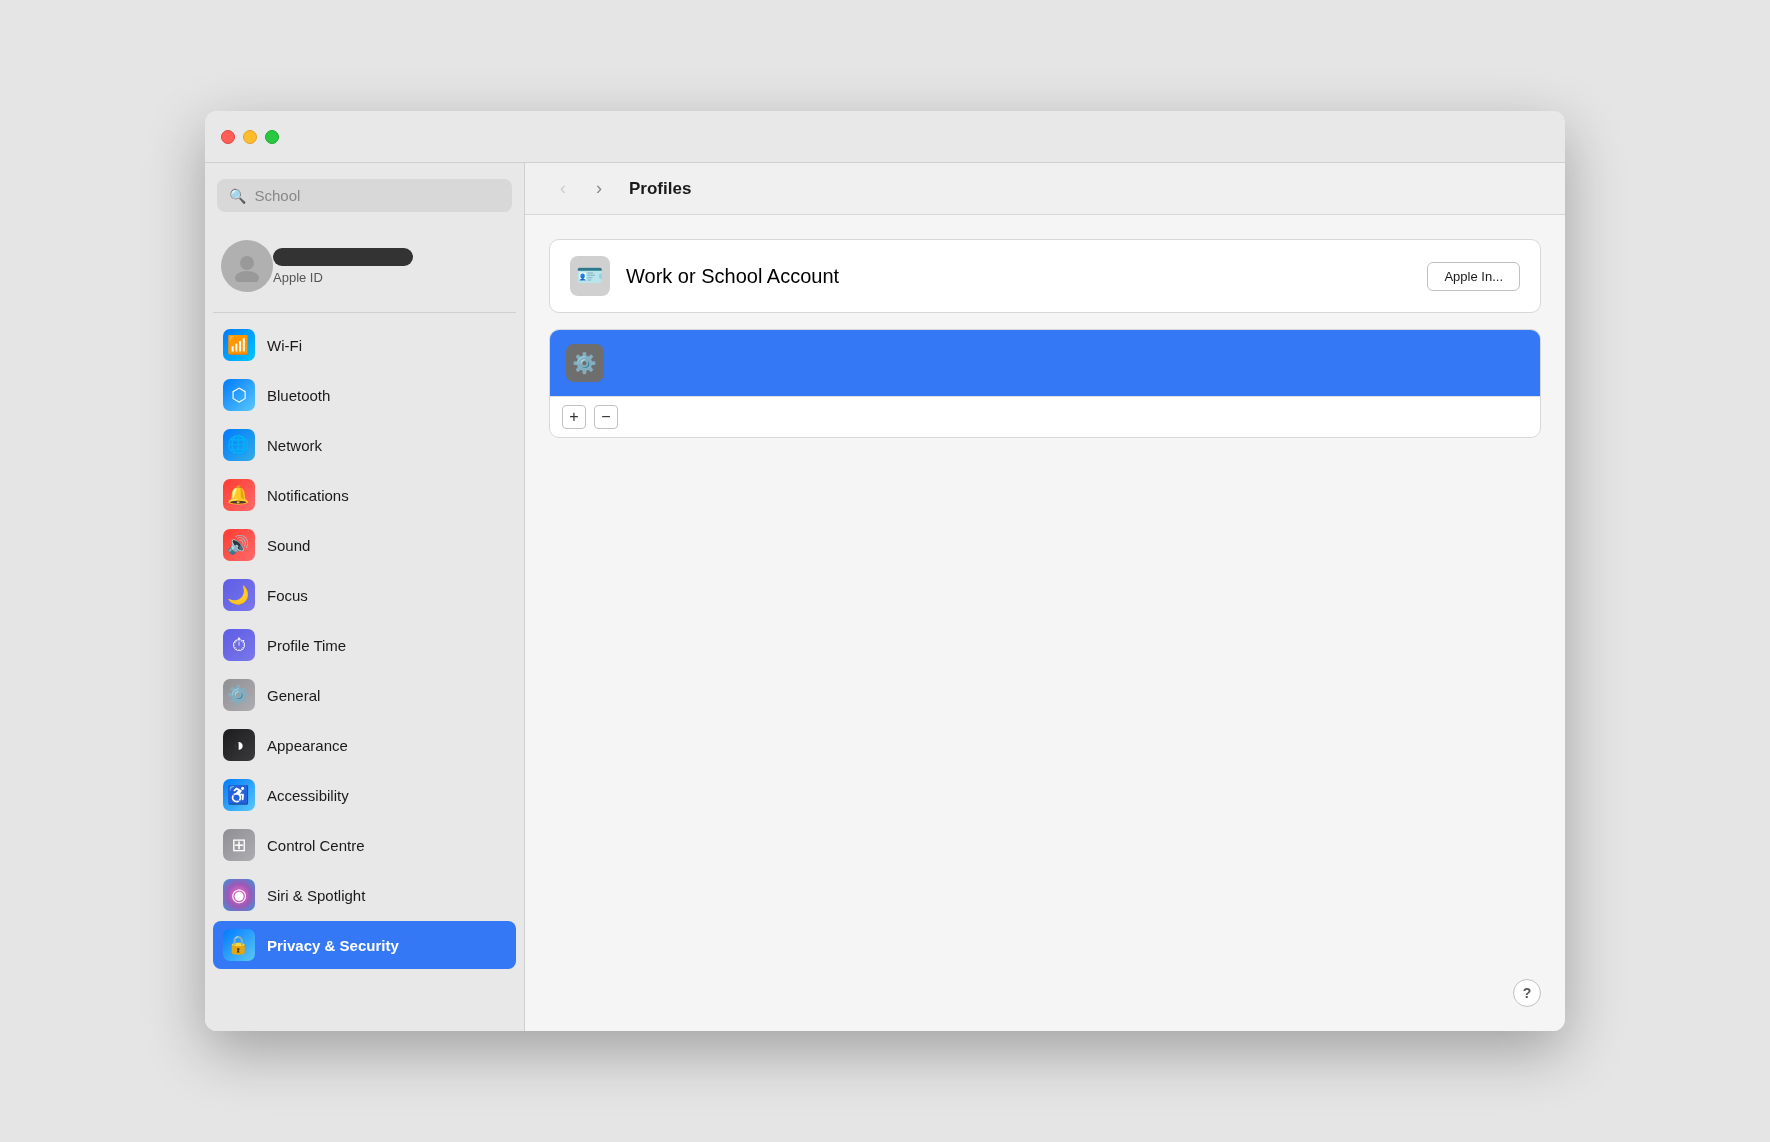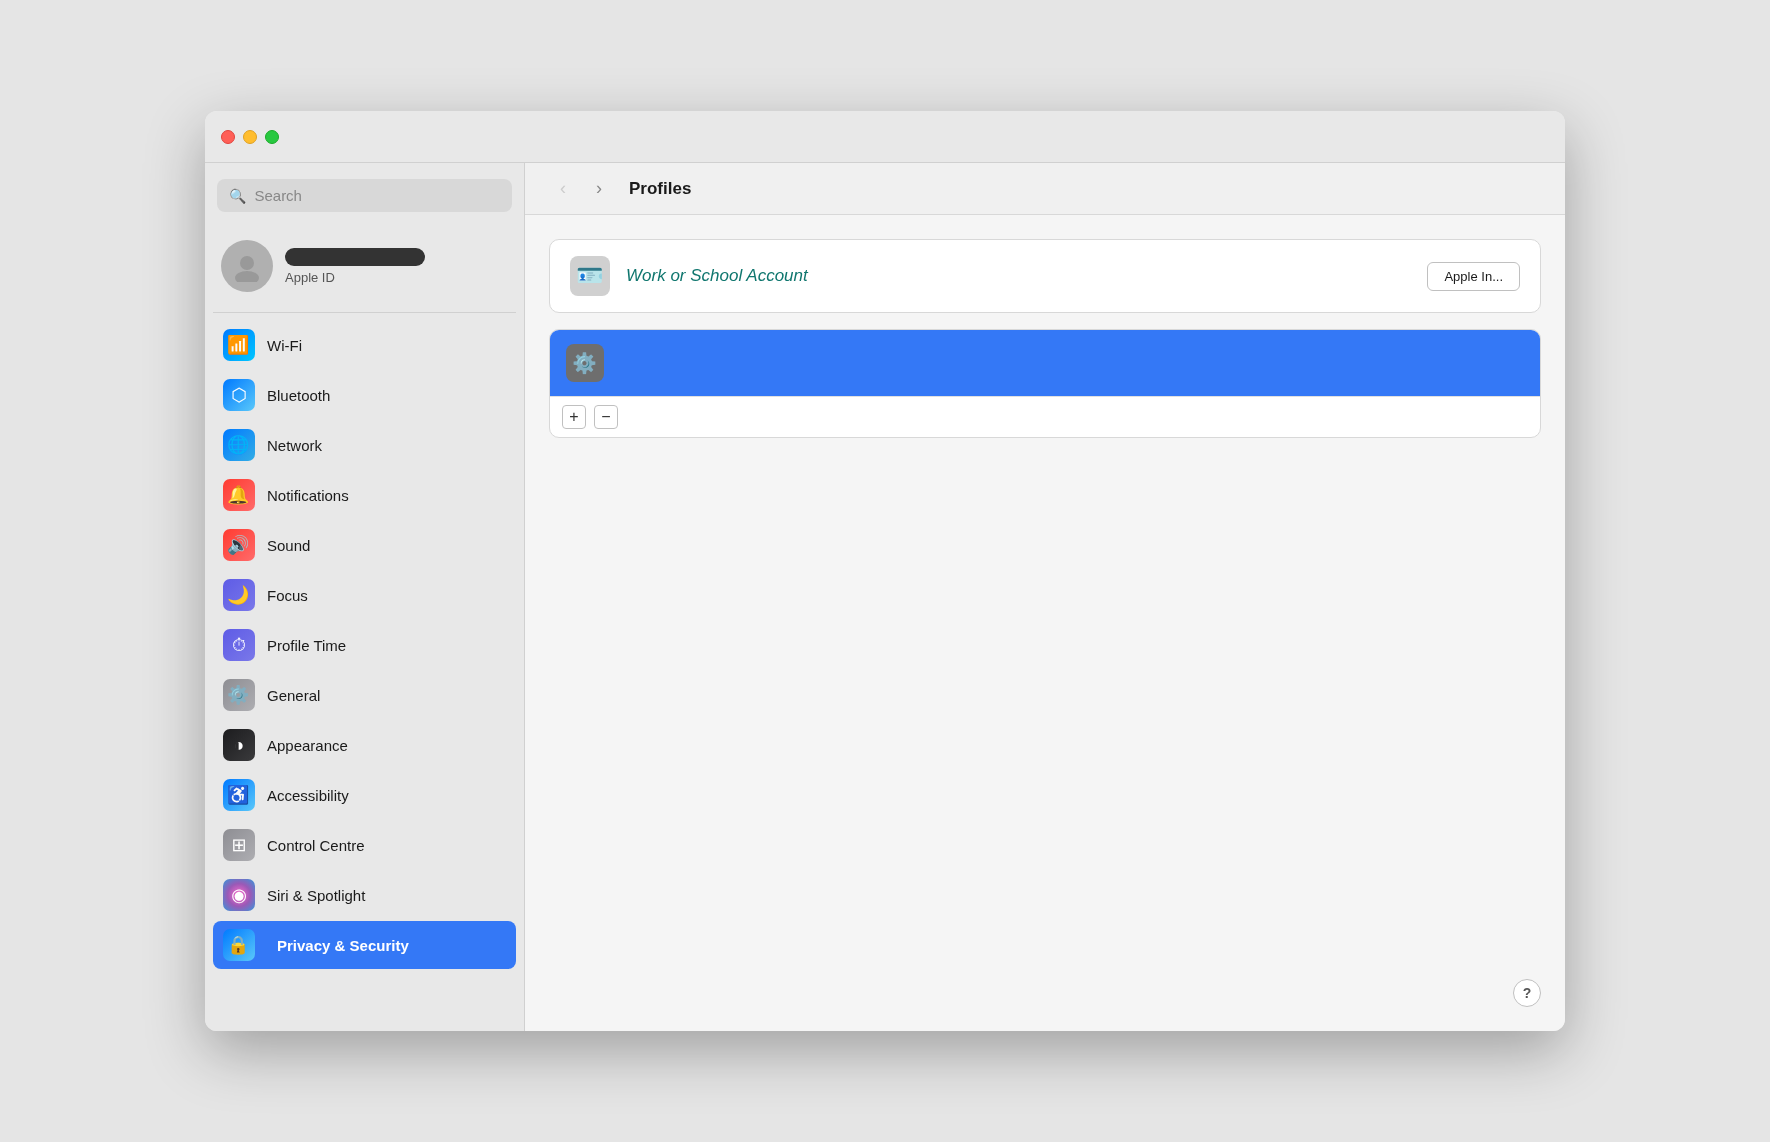--- a/index.html
+++ b/index.html
@@ -81,21 +81,20 @@
       flex: 1;
       overflow-y: auto;
       padding: 0 8px 16px 8px;
     }
     .sidebar-scroll::-webkit-scrollbar { width: 6px; }
     .sidebar-scroll::-webkit-scrollbar-track { background: transparent; }
     .sidebar-scroll::-webkit-scrollbar-thumb { background: #bbb; border-radius: 3px; }
     .apple-id-section {
       display: flex;
       align-items: center;
-      gap: 12px;
       padding: 12px 8px 16px 8px;
       cursor: pointer;
     }
     .avatar {
       width: 52px;
       height: 52px;
       border-radius: 50%;
       background: #b0b0b0;
       display: flex;
       align-items: center;
@@ -123,21 +122,21 @@
     .sidebar-item {
       display: flex;
       align-items: center;
       gap: 12px;
       padding: 8px 10px;
       border-radius: 8px;
       cursor: pointer;
       margin-bottom: 2px;
     }
     .sidebar-item.active { background: #3478f6; }
-    .sidebar-item.active .item-label { color: white; font-weight: 600; margin-left: 10px; }
+    .sidebar-item.active .item-label { color: white; font-weight: 600; }
     .item-icon {
       width: 32px;
       height: 32px;
       border-radius: 7px;
       display: flex;
       align-items: center;
       justify-content: center;
       flex-shrink: 0;
       font-size: 18px;
     }
@@ -205,23 +204,22 @@
       background: #d0d0d0;
       border-radius: 8px;
       display: flex;
       align-items: center;
       justify-content: center;
       margin-right: 16px;
       font-size: 22px;
     }
     .account-label {
       flex: 1;
-      font-size: 17px;
-      color: #0f766e;
-      font-style: italic;
+      font-size: 20px;
+      color: #000000;
     }
     .sign-in-btn {
       background: white;
       border: 1px solid #c0c0c0;
       border-radius: 6px;
       padding: 6px 16px;
       font-size: 13px;
       color: #1a1a1a;
       cursor: pointer;
     }
@@ -339,21 +337,21 @@
       <div class="traffic-light maximize"></div>
     </div>
   </div>
 
   <div class="content-area">
 
     <div class="sidebar">
 
       <div class="search-bar">
         <span class="search-icon-svg">🔍</span>
-        <span class="search-placeholder">Search</span>
+        <span class="search-placeholder">School</span>
       </div>
 
       <div class="sidebar-scroll">
 
         <div class="apple-id-section">
           <div class="avatar">
             <svg width="32" height="32" viewBox="0 0 32 32">
               <circle cx="16" cy="13" r="7" fill="#999"></circle>
               <ellipse cx="16" cy="28" rx="12" ry="7" fill="#999"></ellipse>
             </svg>

